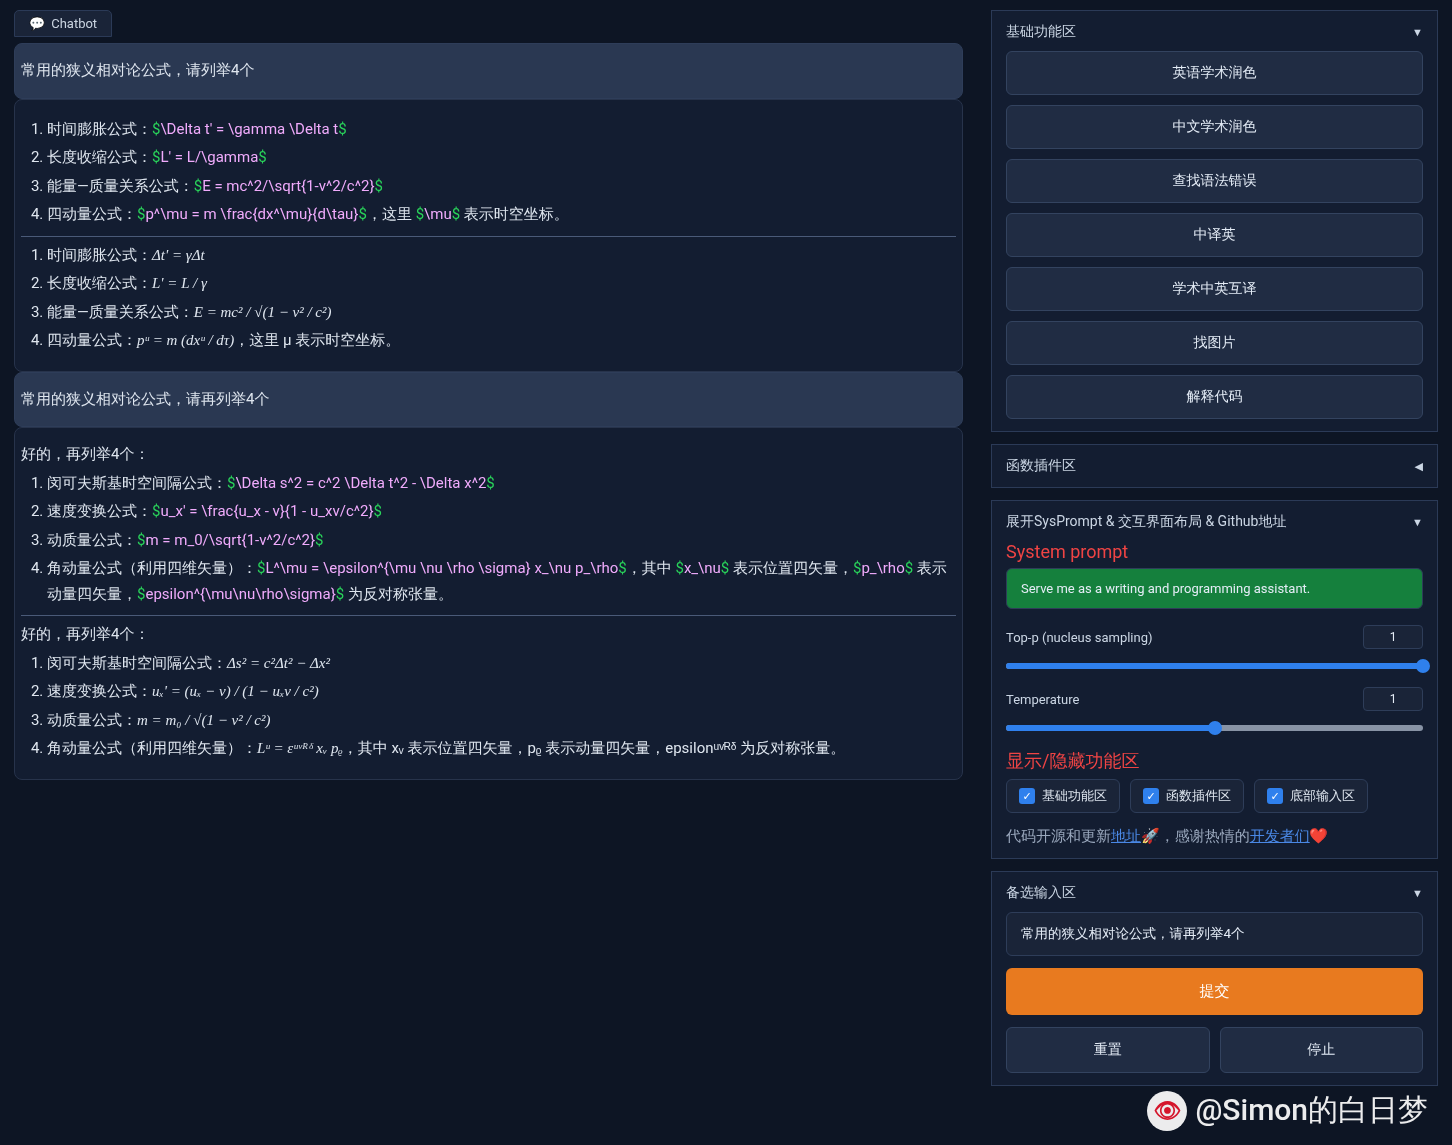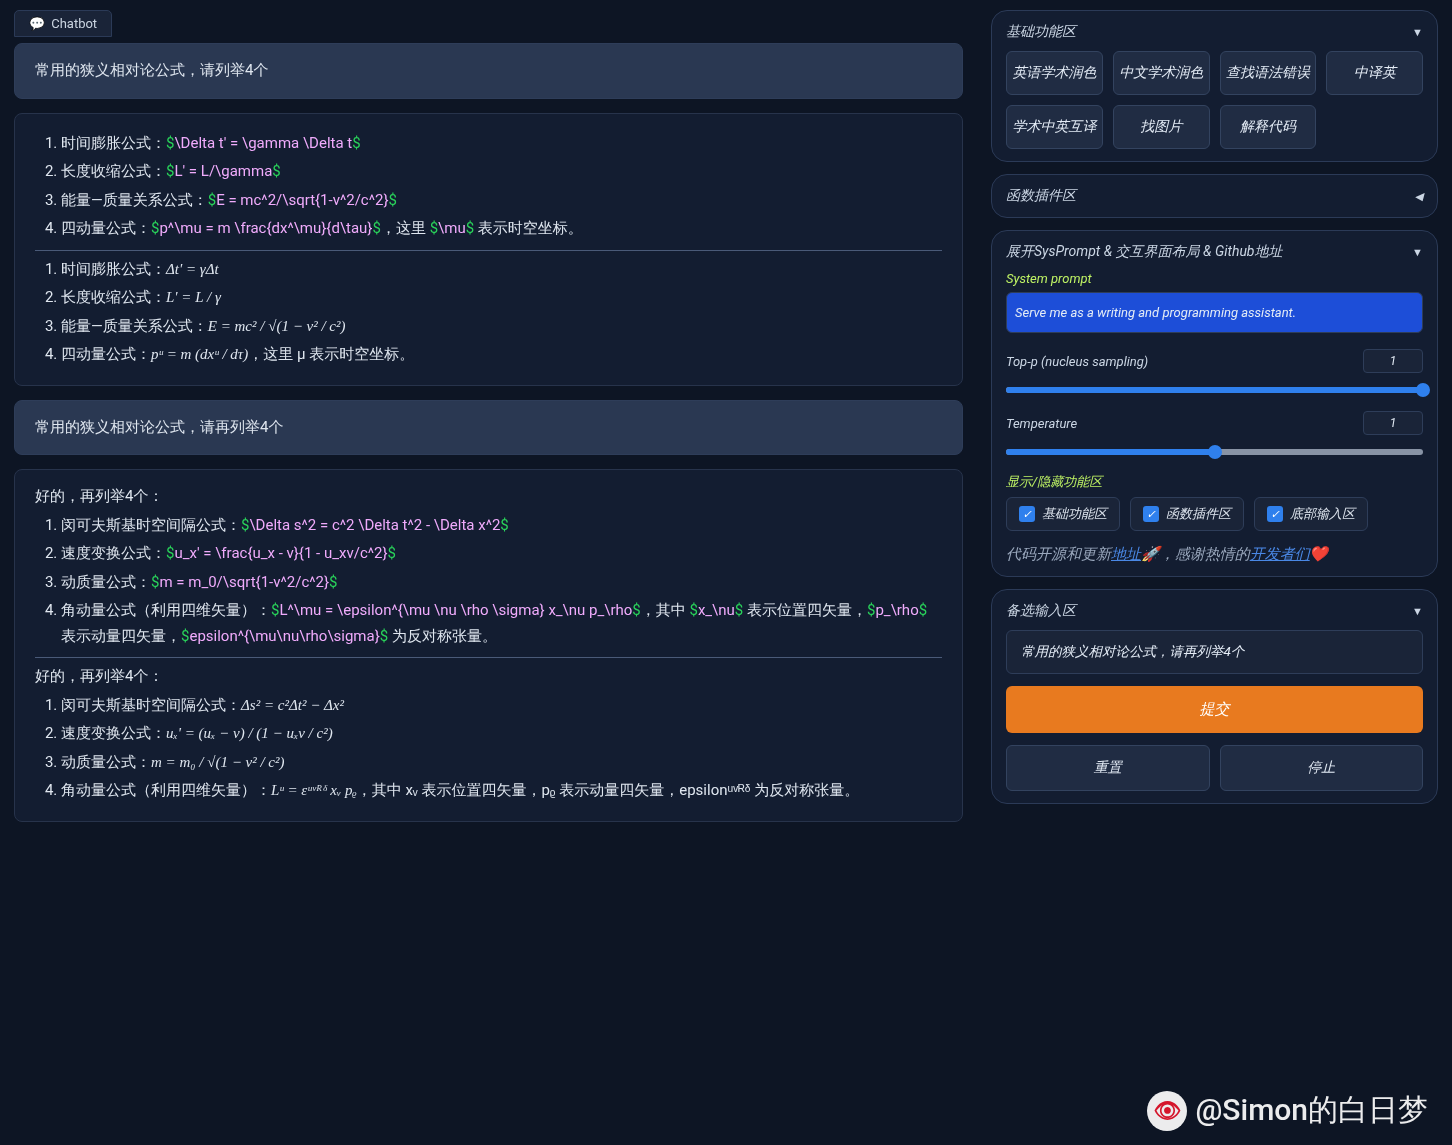--- a/index.html
+++ b/index.html
@@ -39,71 +39,70 @@
 }
 .chat-area {
   flex:1;
   overflow:auto;
   margin-top:6px;
 }
 .bubble {
   background:#202c43;
   border:1px solid #2e3d59;
   border-radius:8px;
-  padding:14px 20px;
-  margin-bottom:14px;
+  padding:14px 6px;
+  margin-bottom:0;
   line-height:1.7;
   font-size:15px;
 }
 .bubble.user { background:#2a3852; }
 .bubble.assistant { background:#131d31; border:1px solid #27334b; }
 ol { padding-left:26px; }
 li { margin:3px 0; }
 .latex { color:#29d35a; }
 .latex.cmd { color:#f0abfc; }
 hr.sep { border:none; border-top:1px solid #4a5a78; margin:8px 0 6px 0; }
 .rendered { color:#dfe6ef; font-style:italic; font-family:"Times New Roman",serif; }
 .panel {
   background:#131d31;
   border:1px solid #2b3a57;
-  border-radius:16px;
+  border-radius:0;
   padding:12px 14px;
-  font-style:italic;
 }
 .panel-head {
   display:flex;
   justify-content:space-between;
   align-items:center;
   font-size:14px;
   color:#cbd6e4;
   margin-bottom:10px;
 }
 .panel-head.no-body { margin-bottom:0; }
 .arrow { font-size:11px; color:#cbd6e4; }
 .btn-grid {
   display:grid;
-  grid-template-columns:1fr 1fr 1fr 1fr;
+  grid-template-columns:1fr;
   gap:10px;
 }
 .btn {
   background:#202c43;
   border:1px solid #33435f;
   border-radius:6px;
   padding:12px 0;
   text-align:center;
   font-size:14px;
   color:#e4ecf6;
   cursor:pointer;
 }
-.sub-label{font-size:13px;color:#bef264;margin-bottom:6px;}
+.sub-label{font-size:18px;color:#ef4444;margin-bottom:6px;}
 .sys-box{
-  background:#1d4ed8;
-  border:1px solid #2e3d59;
-  border-radius:6px;
-  padding:12px 8px;
+  background:#15803d;
+  border:1px solid #2e3d59;
+  border-radius:6px;
+  padding:12px 14px;
   font-size:13px;
   color:#e4ecf6;
 }
 .slider-row{display:flex;align-items:center;gap:10px;margin-bottom:14px;}
 .slider-label{flex:1;font-size:13px;color:#cbd6e4;}
 .slider-val{
   width:60px;
   background:#1a2438;
   border:1px solid #2e3d59;
   border-radius:4px;

